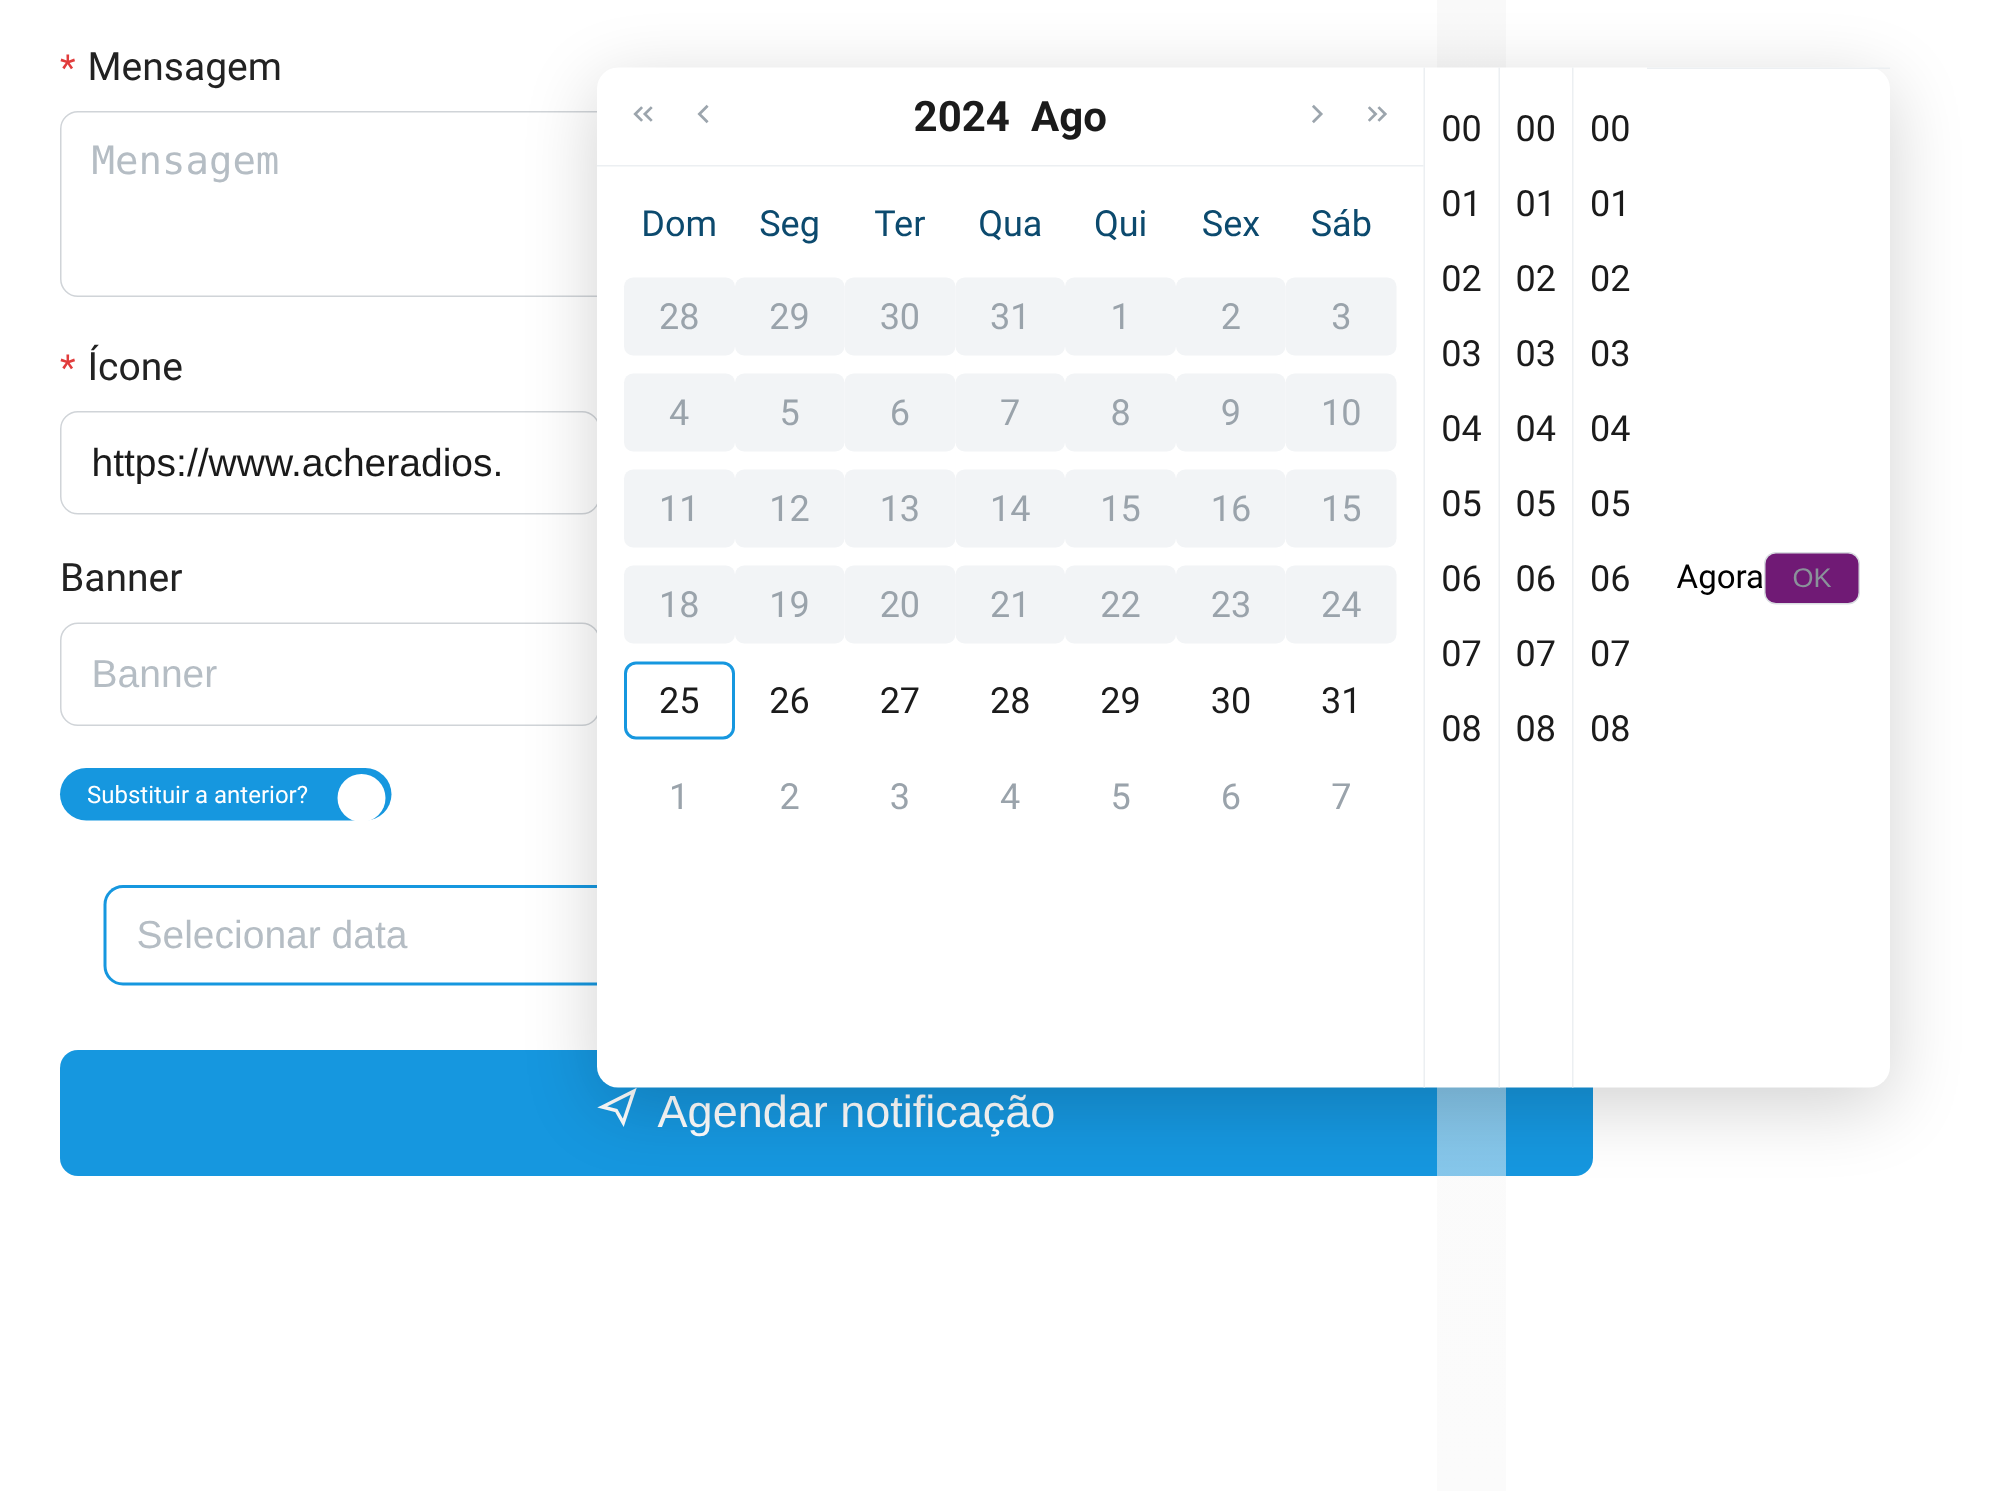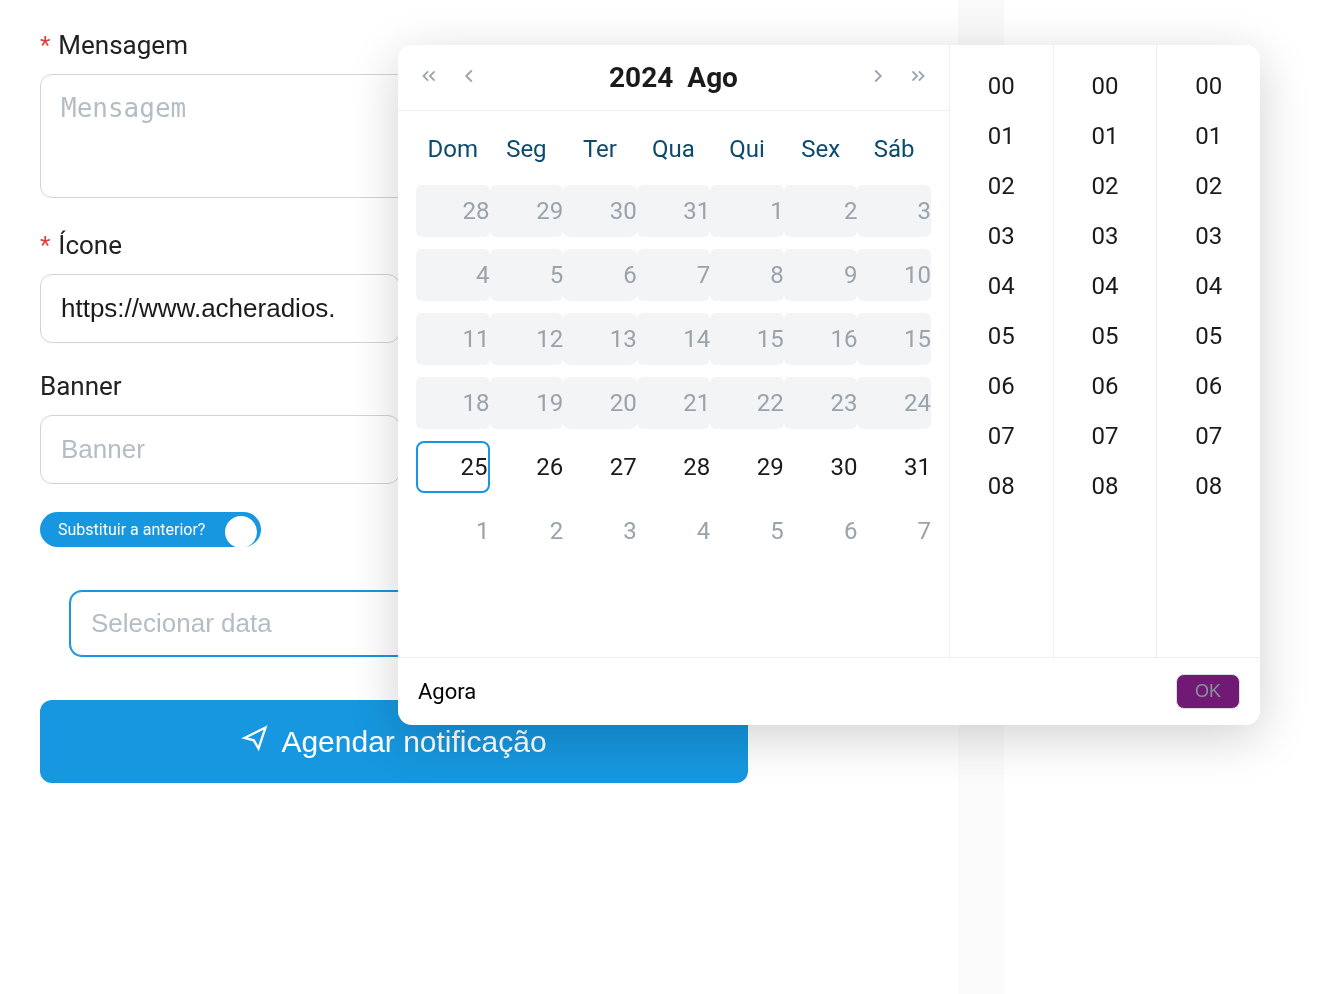--- a/index.html
+++ b/index.html
@@ -31,54 +31,53 @@
   .date-wrap { margin-left:30px; position:relative; }
   .date-input {
     width: 460px; border:1px solid #1697df; border-radius:12px;
     font-size:26px; padding:16px 20px; color:#1a1a1a; outline:none;
     box-shadow: 0 0 0 1px #1697df;
   }
   .date-input::placeholder { color:#b5bdc4; }
   .cal-icon { position:absolute; right:18px; top:50%; transform:translateY(-50%); color:#9aa3ab; }
 
   .submit-btn {
-    width:708px; background:#1697df; color:#fff; border:none; border-radius:12px;
+    width:1022px; background:#1697df; color:#fff; border:none; border-radius:12px;
     font-size:30px; padding:24px 0; display:flex; align-items:center; justify-content:center;
     cursor:pointer;
   }
   .submit-btn .send-icon { margin-right:12px; }
 
   
   .right-shade { position:absolute; top:0; right:330px; width:46px; height:100%; background:linear-gradient(#f3f3f3,#f7f7f7); opacity:.5; }
 
   
   .popover {
     position:absolute; top:45px; left:398px; width:862px; height:680px;
     background:#fff; border-radius:14px; box-shadow: 0 12px 50px rgba(0,0,0,.18);
-    display:flex; flex-direction:column;
+    display:flex; flex-direction:row;
   }
   .pop-body { flex:1; display:flex; }
   .cal-panel { flex:0 0 552px; border-right:1px solid #eceff2; display:flex; flex-direction:column; }
   .cal-header {
     display:flex; align-items:center; justify-content:space-between;
     padding:16px 20px; border-bottom:1px solid #eceff2;
   }
   .nav-group { display:flex; gap:18px; color:#9ca5ad; }
   .nav-btn { cursor:pointer; }
   .ym { display:flex; gap:14px; font-size:28px; font-weight:700; color:#1b1b1b; }
   .ym span { cursor:pointer; }
   .grid {
     padding: 14px 18px 10px; display:grid; grid-template-columns:repeat(7,1fr);
     row-gap:12px; text-align:center;
   }
   .wd { font-size:24px; color:#0c4a6e; padding:10px 0; }
   .day {
     font-size:24px; padding:12px 0; border-radius:6px; cursor:pointer;
     color:#9aa3ab;
-    text-align:right;
   }
   .day.in { color:#1b1b1b; }
   .day.shade { background:#f2f4f6; }
   .day.today { border:2px solid #1697df; color:#1b1b1b; border-radius:8px; padding:10px 0; }
 
   .time-panel { flex:1; display:flex; }
   .time-col { flex:1; border-right:1px solid #eceff2; overflow:hidden; }
   .time-col:last-child { border-right:none; }
   .time-list { list-style:none; margin:0; padding:16px 0; }
   .time-list li { text-align:center; font-size:24px; padding:11px 0; cursor:pointer; color:#1b1b1b; }

